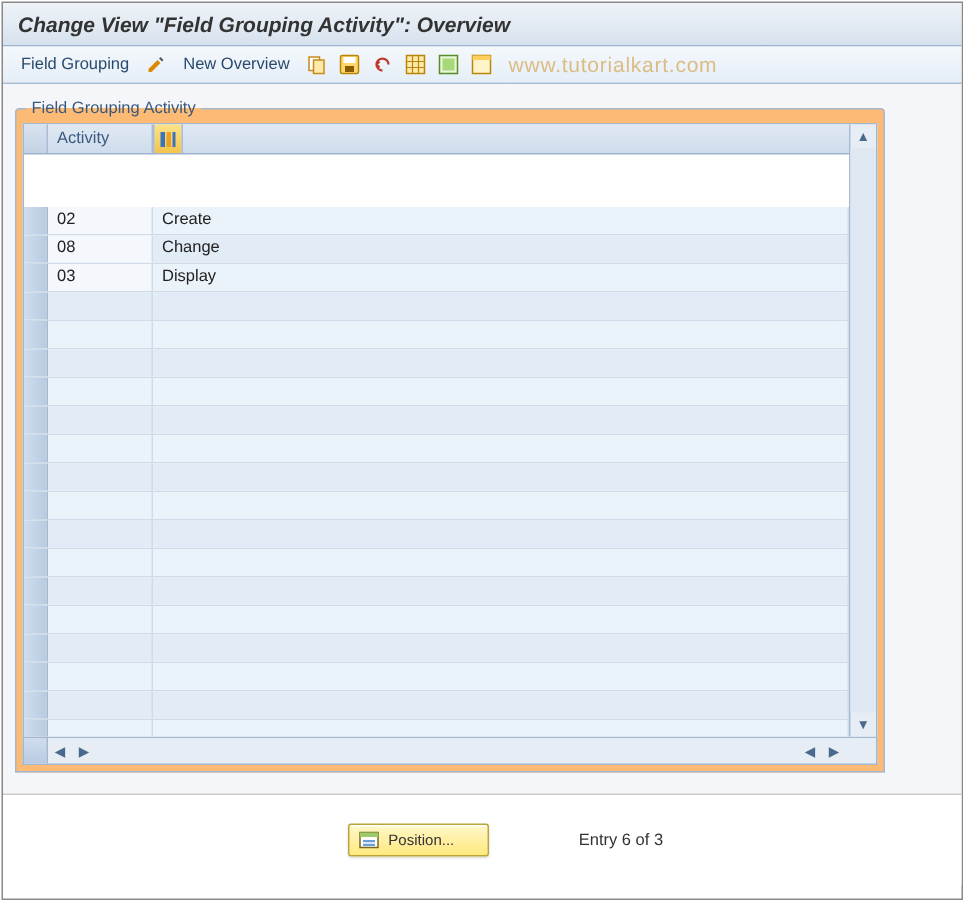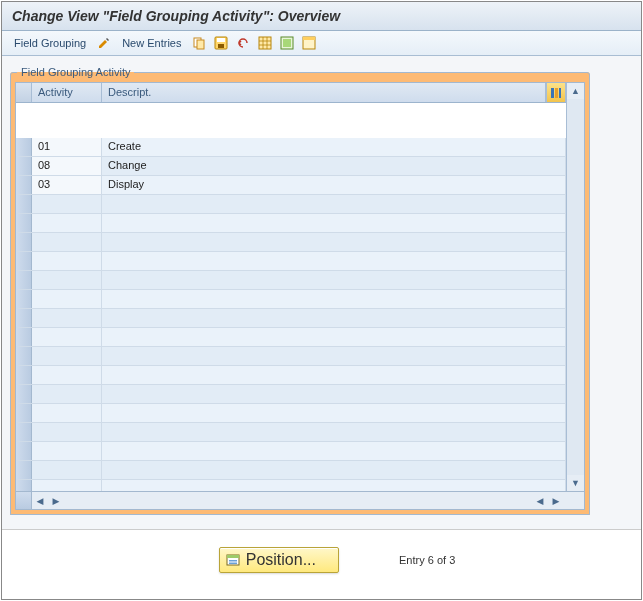--- a/index.html
+++ b/index.html
@@ -168,21 +168,21 @@
     background:#fff;
   }
   .pos-btn {
     display:flex;
     align-items:center;
     gap:6px;
     background: linear-gradient(#fff7c9, #ffe97e);
     border: 1px solid #b9a438;
     border-radius:2px;
     padding: 3px 22px 3px 6px;
-    font-size:16px;
+    font-size:10px;
     color:#333;
     box-shadow: 0 1px 0 #fff inset, 0 1px 2px rgba(0,0,0,.15);
     cursor:default;
     margin-left:31px;
   }
   .entry-status { font-size:11px; color:#333; }
   .outer-border {
     border:1px solid #888;
     width:641px; height:599px;
     margin:1px;
@@ -197,21 +197,21 @@
   <div class="titlebar">Change View "Field Grouping Activity": Overview</div>
 
   <div class="toolbar">
     <span class="txtlink">Field Grouping</span>
     <span class="icon">
       <svg width="14" height="14" viewBox="0 0 14 14">
           <path d="M2 10l6-6 2 2-6 6H2v-2z" fill="#d98a00"></path>
           <path d="M9 3l2 2 1-1-2-2-1 1z" fill="#555"></path>
         </svg>
     </span>
-    <span class="txtlink">New Entries</span>
+    <span class="txtlink">New Overview</span>
     <span class="icon">
       <svg width="14" height="14" viewBox="0 0 14 14">
           <rect x="2" y="2" width="7" height="9" fill="#fff" stroke="#c78a1e"></rect>
           <rect x="5" y="4" width="7" height="9" fill="#ffe9a8" stroke="#c78a1e"></rect>
         </svg>
     </span>
     <span class="icon">
       <svg width="14" height="14" viewBox="0 0 14 14">
           <rect x="1" y="1" width="12" height="12" rx="1" fill="#ffd66b" stroke="#b8860b"></rect>
           <rect x="3" y="2" width="8" height="4" fill="#fff"></rect>
@@ -235,44 +235,44 @@
           <rect x="1" y="1" width="12" height="12" fill="#e8f5d8" stroke="#5a8a2a"></rect>
           <rect x="3" y="3" width="8" height="8" fill="#a8d878"></rect>
         </svg>
     </span>
     <span class="icon">
       <svg width="14" height="14" viewBox="0 0 14 14">
           <rect x="1" y="1" width="12" height="12" fill="#fff3c8" stroke="#b8860b"></rect>
           <rect x="1" y="1" width="12" height="3" fill="#ffcf5e"></rect>
         </svg>
     </span>
+    <span class="watermark">www.tutorialkart.com</span>
   </div>
 
   <div class="work-area">
     <fieldset class="group">
       <legend>Field Grouping Activity</legend>
 
       <div class="table-wrap">
         <div class="table-main">
           <div class="thead">
             <div class="th sel"></div>
             <div class="th act">Activity</div>
-            <div class="th desc">Descript.</div>
             <div class="th cfg">
               <svg width="12" height="12" viewBox="0 0 12 12">
                   <rect x="1" y="1" width="3" height="10" fill="#3a74b8"></rect>
                   <rect x="5" y="1" width="3" height="10" fill="#e8a02a"></rect>
                   <rect x="9" y="1" width="2" height="10" fill="#3a74b8"></rect>
                 </svg>
             </div>
           </div>
           <div class="tbody" id="tbody">
               <div class="tr">
                 <div class="td sel"></div>
-                <div class="td act">01</div>
+                <div class="td act">02</div>
                 <div class="td desc">Create</div>
               </div>
               <div class="tr">
                 <div class="td sel"></div>
                 <div class="td act">08</div>
                 <div class="td desc">Change</div>
               </div>
               <div class="tr">
                 <div class="td sel"></div>
                 <div class="td act">03</div>

